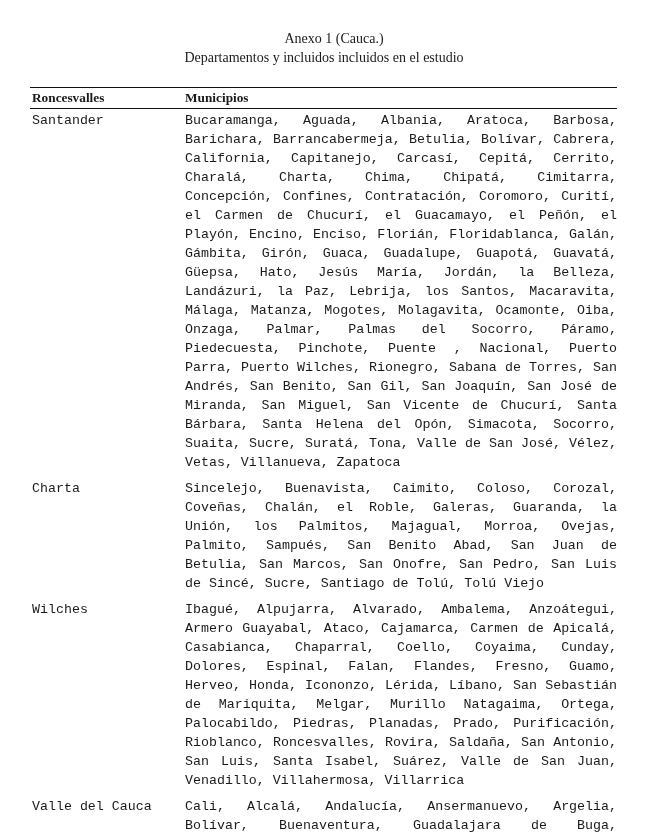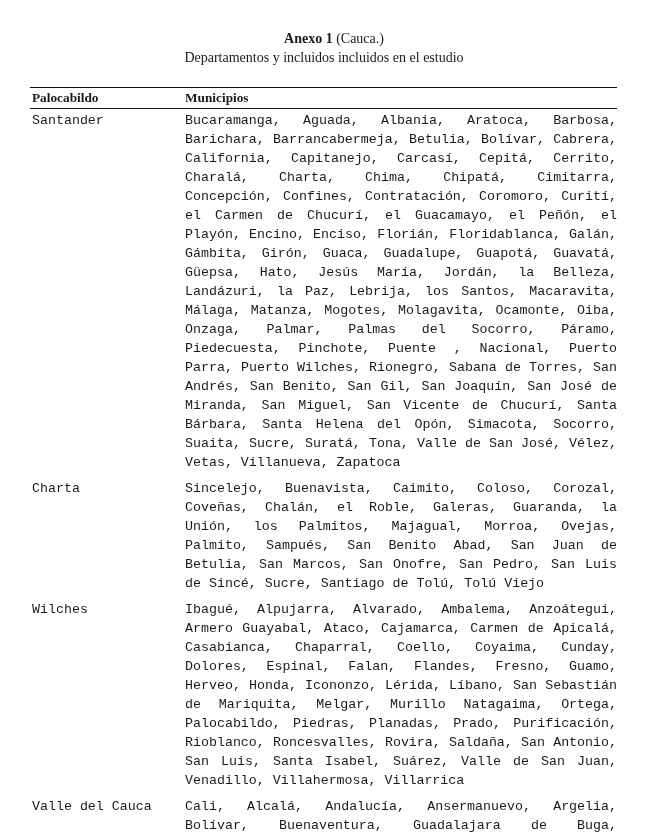--- a/index.html
+++ b/index.html
@@ -3,21 +3,21 @@
   <meta charset="utf-8">
   <style>
     html, body { margin: 0; padding: 0; background: #ffffff; }
     body {
       width: 648px; height: 834px; position: relative; overflow: hidden;
       font-family: "Liberation Serif", "DejaVu Serif", serif;
       color: #1a1a1a;
     }
     .caption { position: absolute; left: 0; width: 648px; text-align: center; font-size: 14px; }
     .cap1 { top: 31px; }
-    .cap1 b { font-weight: bold; margin-left: 20px; }
+    .cap1 b { font-weight: normal; margin-left: 20px; }
     .cap2 { top: 50px; }
     table {
       position: absolute; left: 30px; top: 87px; width: 587px;
       border-collapse: collapse; font-size: 13.3px;
     }
     thead th {
       border-top: 1.5px solid #111; border-bottom: 1.5px solid #111;
       font-weight: bold; padding: 1px 0 1px 0; height: 18px; text-align: left;
     }
     thead th.mun { }
@@ -30,21 +30,21 @@
   </style>
 </head>
 <body>
 
 <div class="caption cap1"><b>Anexo 1</b><span> (Cauca.)</span></div>
 <div class="caption cap2">Departamentos y incluidos incluidos en el estudio</div>
 
 <table>
   <thead>
     <tr>
-      <th style="padding-left:2px;">Palocabildo</th>
+      <th style="padding-left:2px;">Roncesvalles</th>
       <th class="mun">Municipios</th>
     </tr>
   </thead>
   <tbody>
     <tr>
       <td class="dep">Santander</td>
       <td class="mun">Bucaramanga, Aguada, Albania, Aratoca, Barbosa, Barichara, Barrancabermeja, Betulia, Bolívar, Cabrera, California, Capitanejo, Carcasí, Cepitá, Cerrito, Charalá, Charta, Chima, Chipatá, Cimitarra, Concepción, Confines, Contratación, Coromoro, Curití, el Carmen de Chucurí, el Guacamayo, el Peñón, el Playón, Encino, Enciso, Florián, Floridablanca, Galán, Gámbita, Girón, Guaca, Guadalupe, Guapotá, Guavatá, Güepsa, Hato, Jesús María, Jordán, la Belleza, Landázuri, la Paz, Lebrija, los Santos, Macaravita, Málaga, Matanza, Mogotes, Molagavita, Ocamonte, Oiba, Onzaga, Palmar, Palmas del Socorro, Páramo, Piedecuesta, Pinchote, Puente , Nacional, Puerto Parra, Puerto Wilches, Rionegro, Sabana de Torres, San Andrés, San Benito, San Gil, San Joaquín, San José de Miranda, San Miguel, San Vicente de Chucurí, Santa Bárbara, Santa Helena del Opón, Simacota, Socorro, Suaita, Sucre, Suratá, Tona, Valle de San José, Vélez, Vetas, Villanueva, Zapatoca</td>
     </tr>
     <tr>
       <td class="dep">Charta</td>

